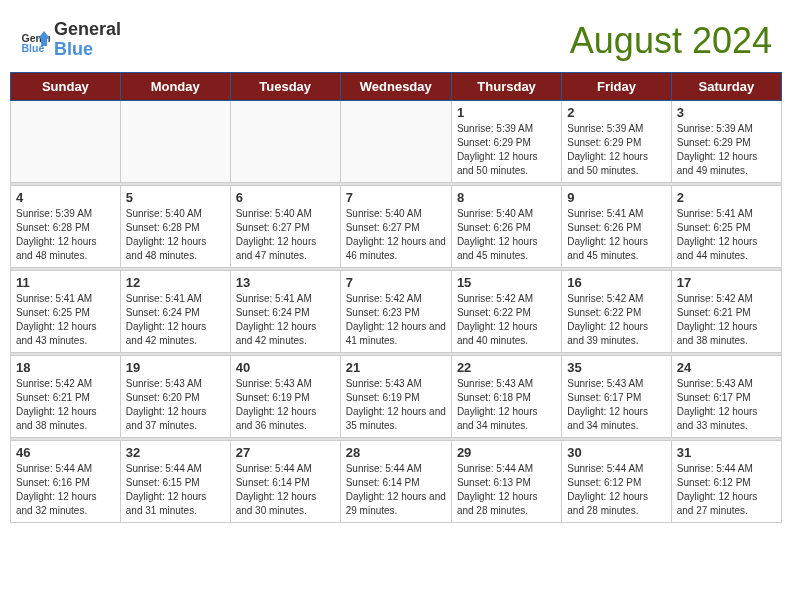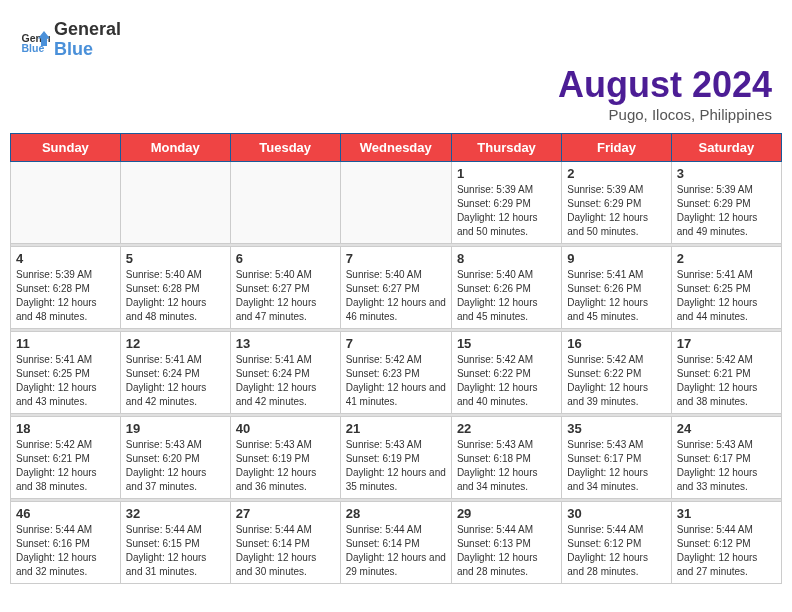--- a/index.html
+++ b/index.html
@@ -32,35 +32,34 @@
     }
     .logo-icon {
       width: 30px;
       height: 30px;
     }
     .title-block {
       text-align: right;
     }
     .month-year {
       font-size: 36px;
-      font-weight: bold;
-      color: #4c1d95;
-      margin-top: 44px;
+      font-weight: normal;
+      color: #4d7c0f;
     }
     .location {
       font-size: 15px;
       color: #555;
     }
     .calendar {
       width: 100%;
       border-collapse: collapse;
       margin-top: 5px;
     }
     .calendar th {
-      background: #ef4444;
+      background: #7f1d1d;
       color: #fff;
       font-size: 13px;
       font-weight: bold;
       padding: 6px 4px;
       text-align: center;
       border: 1px solid #1a5a9a;
     }
     .calendar td {
       border: 1px solid #ccc;
       vertical-align: top;
@@ -97,21 +96,20 @@
       <polygon points="32,8 40,18 36,18 36,28 28,28 28,18 24,18" fill="#4a90d9"></polygon>
     </svg>
     <div>
       <div class="logo-text">
         <span style="color:#333">General</span><br><span style="color:#4a90d9">Blue</span>
       </div>
     </div>
   </div>
   <div class="title-block">
     <div class="month-year">August 2024</div>
-    <div class="location">Pugo, Ilocos, Philippines</div>
   </div>
 </div>
 
 <table class="calendar">
   <thead>
     <tr id="header-row">
         <th>Sunday</th>
         <th>Monday</th>
         <th>Tuesday</th>
         <th>Wednesday</th>

